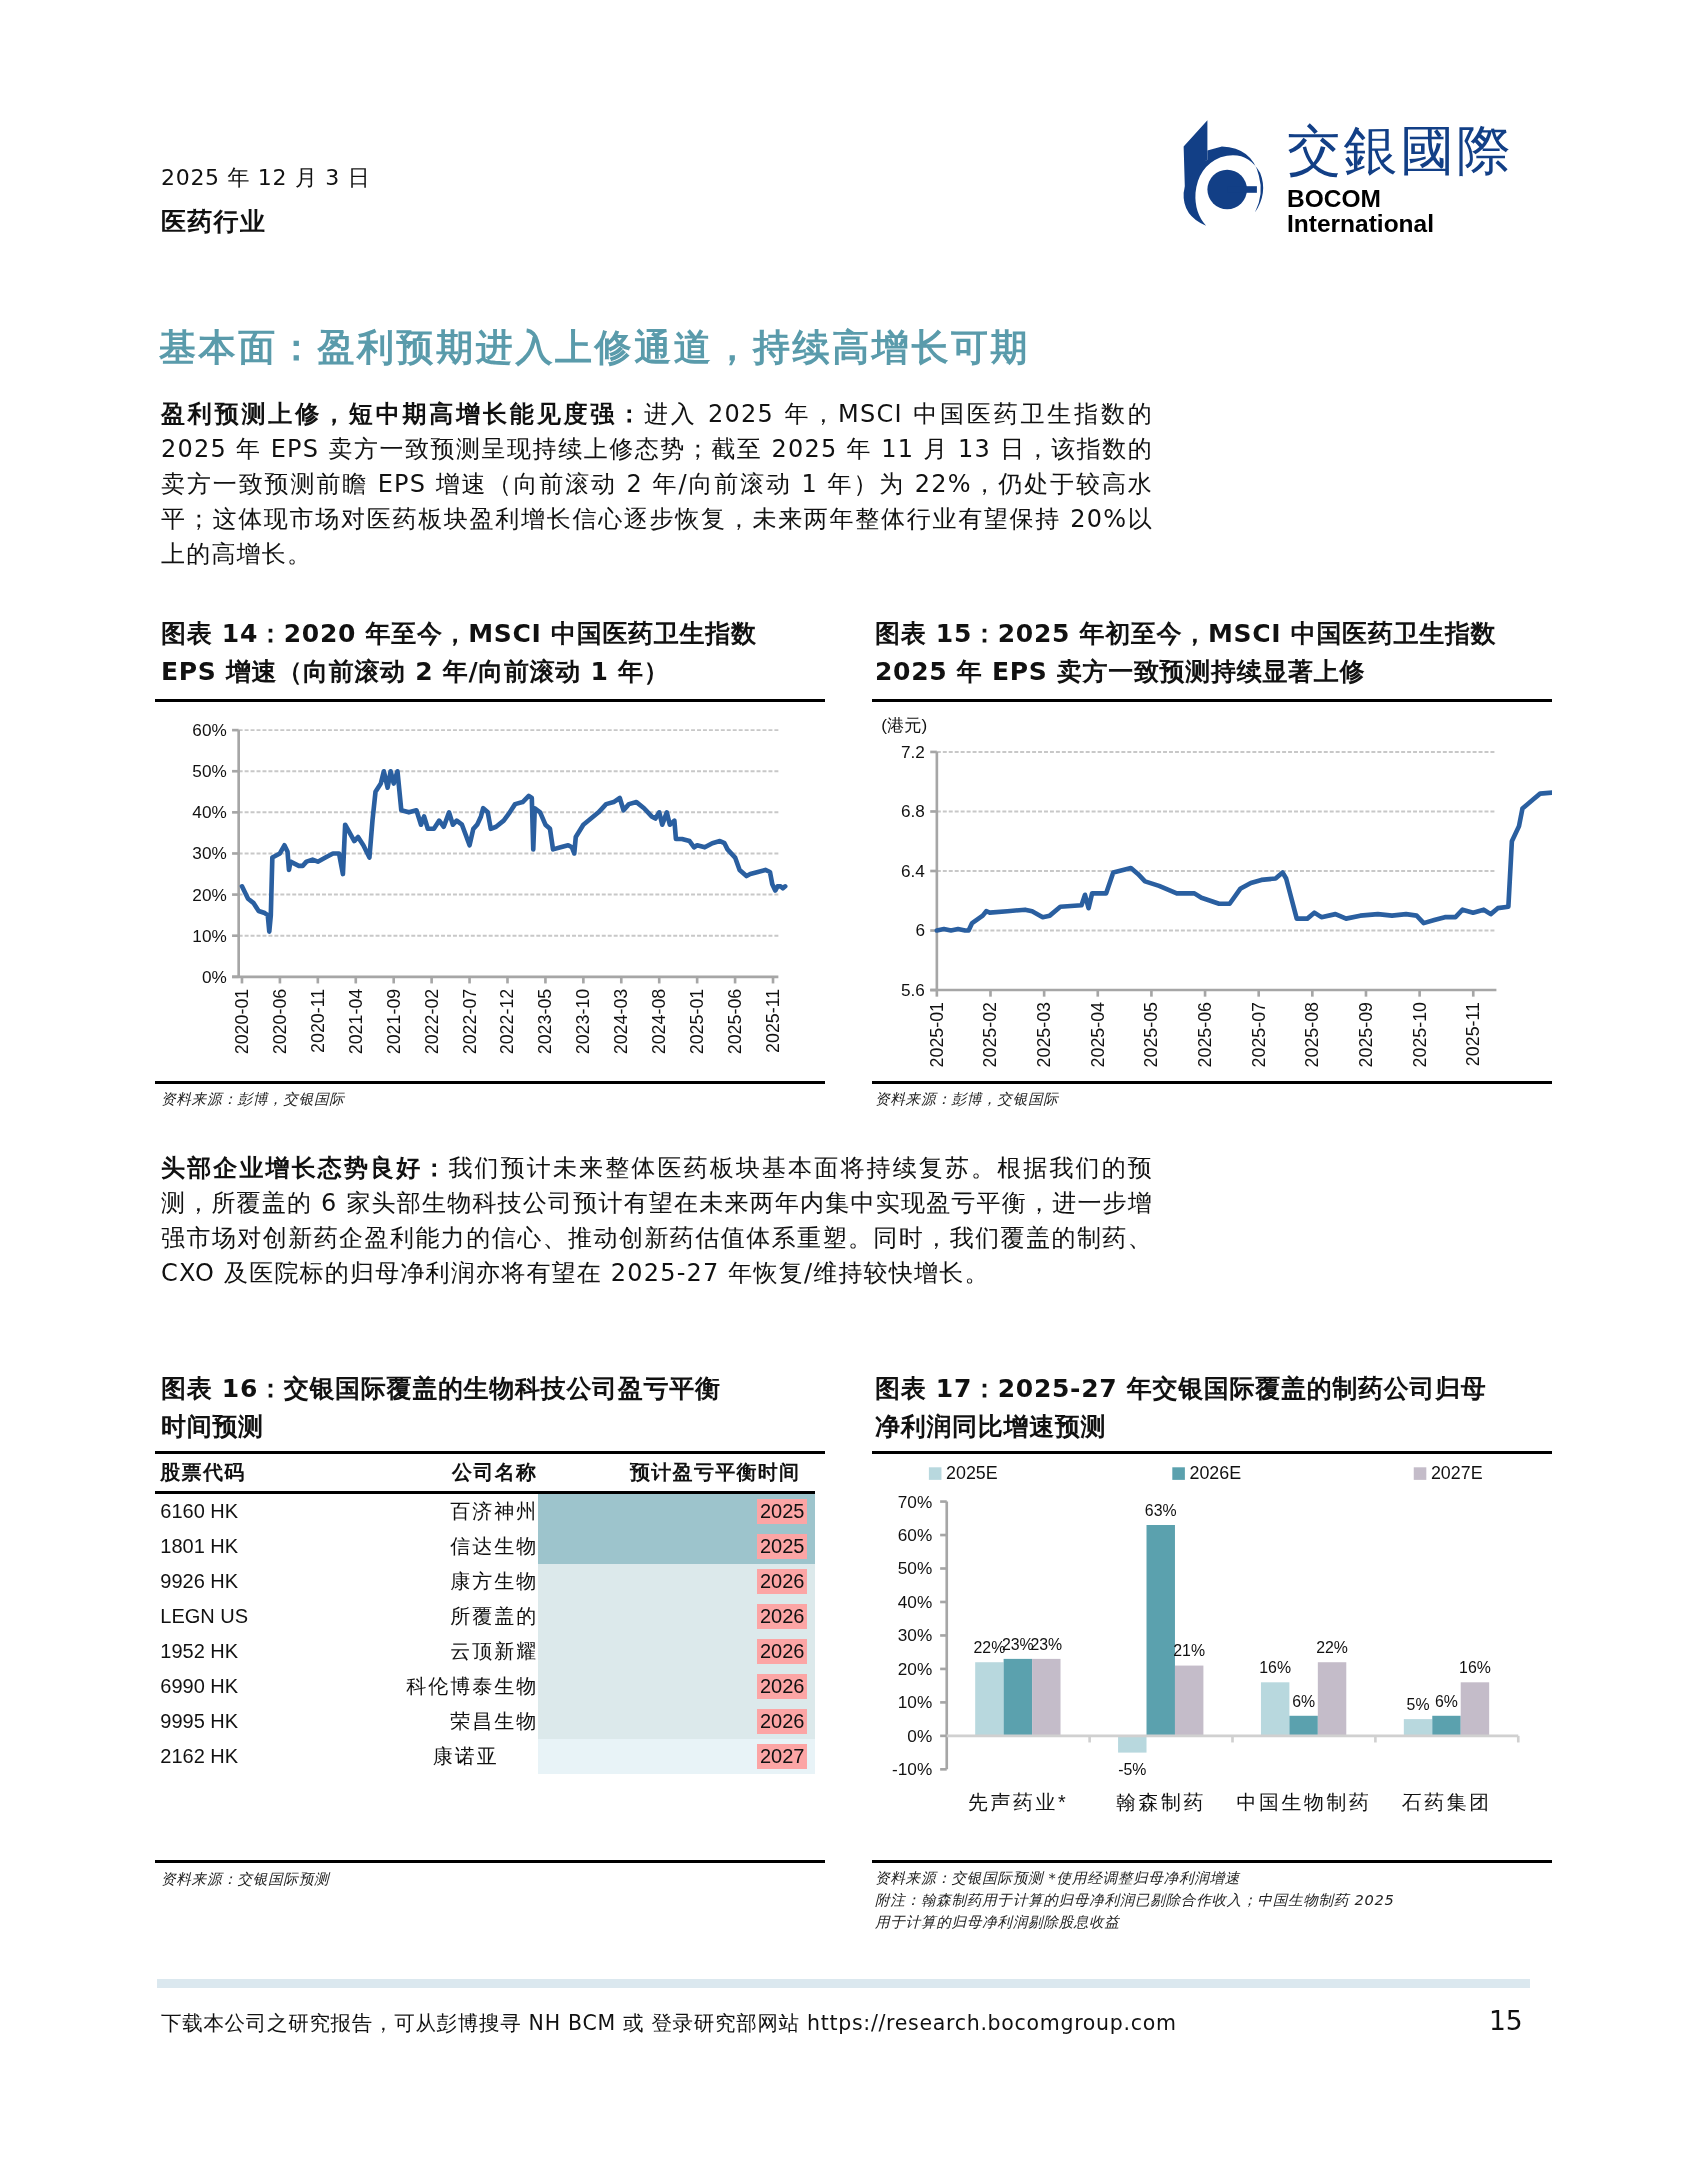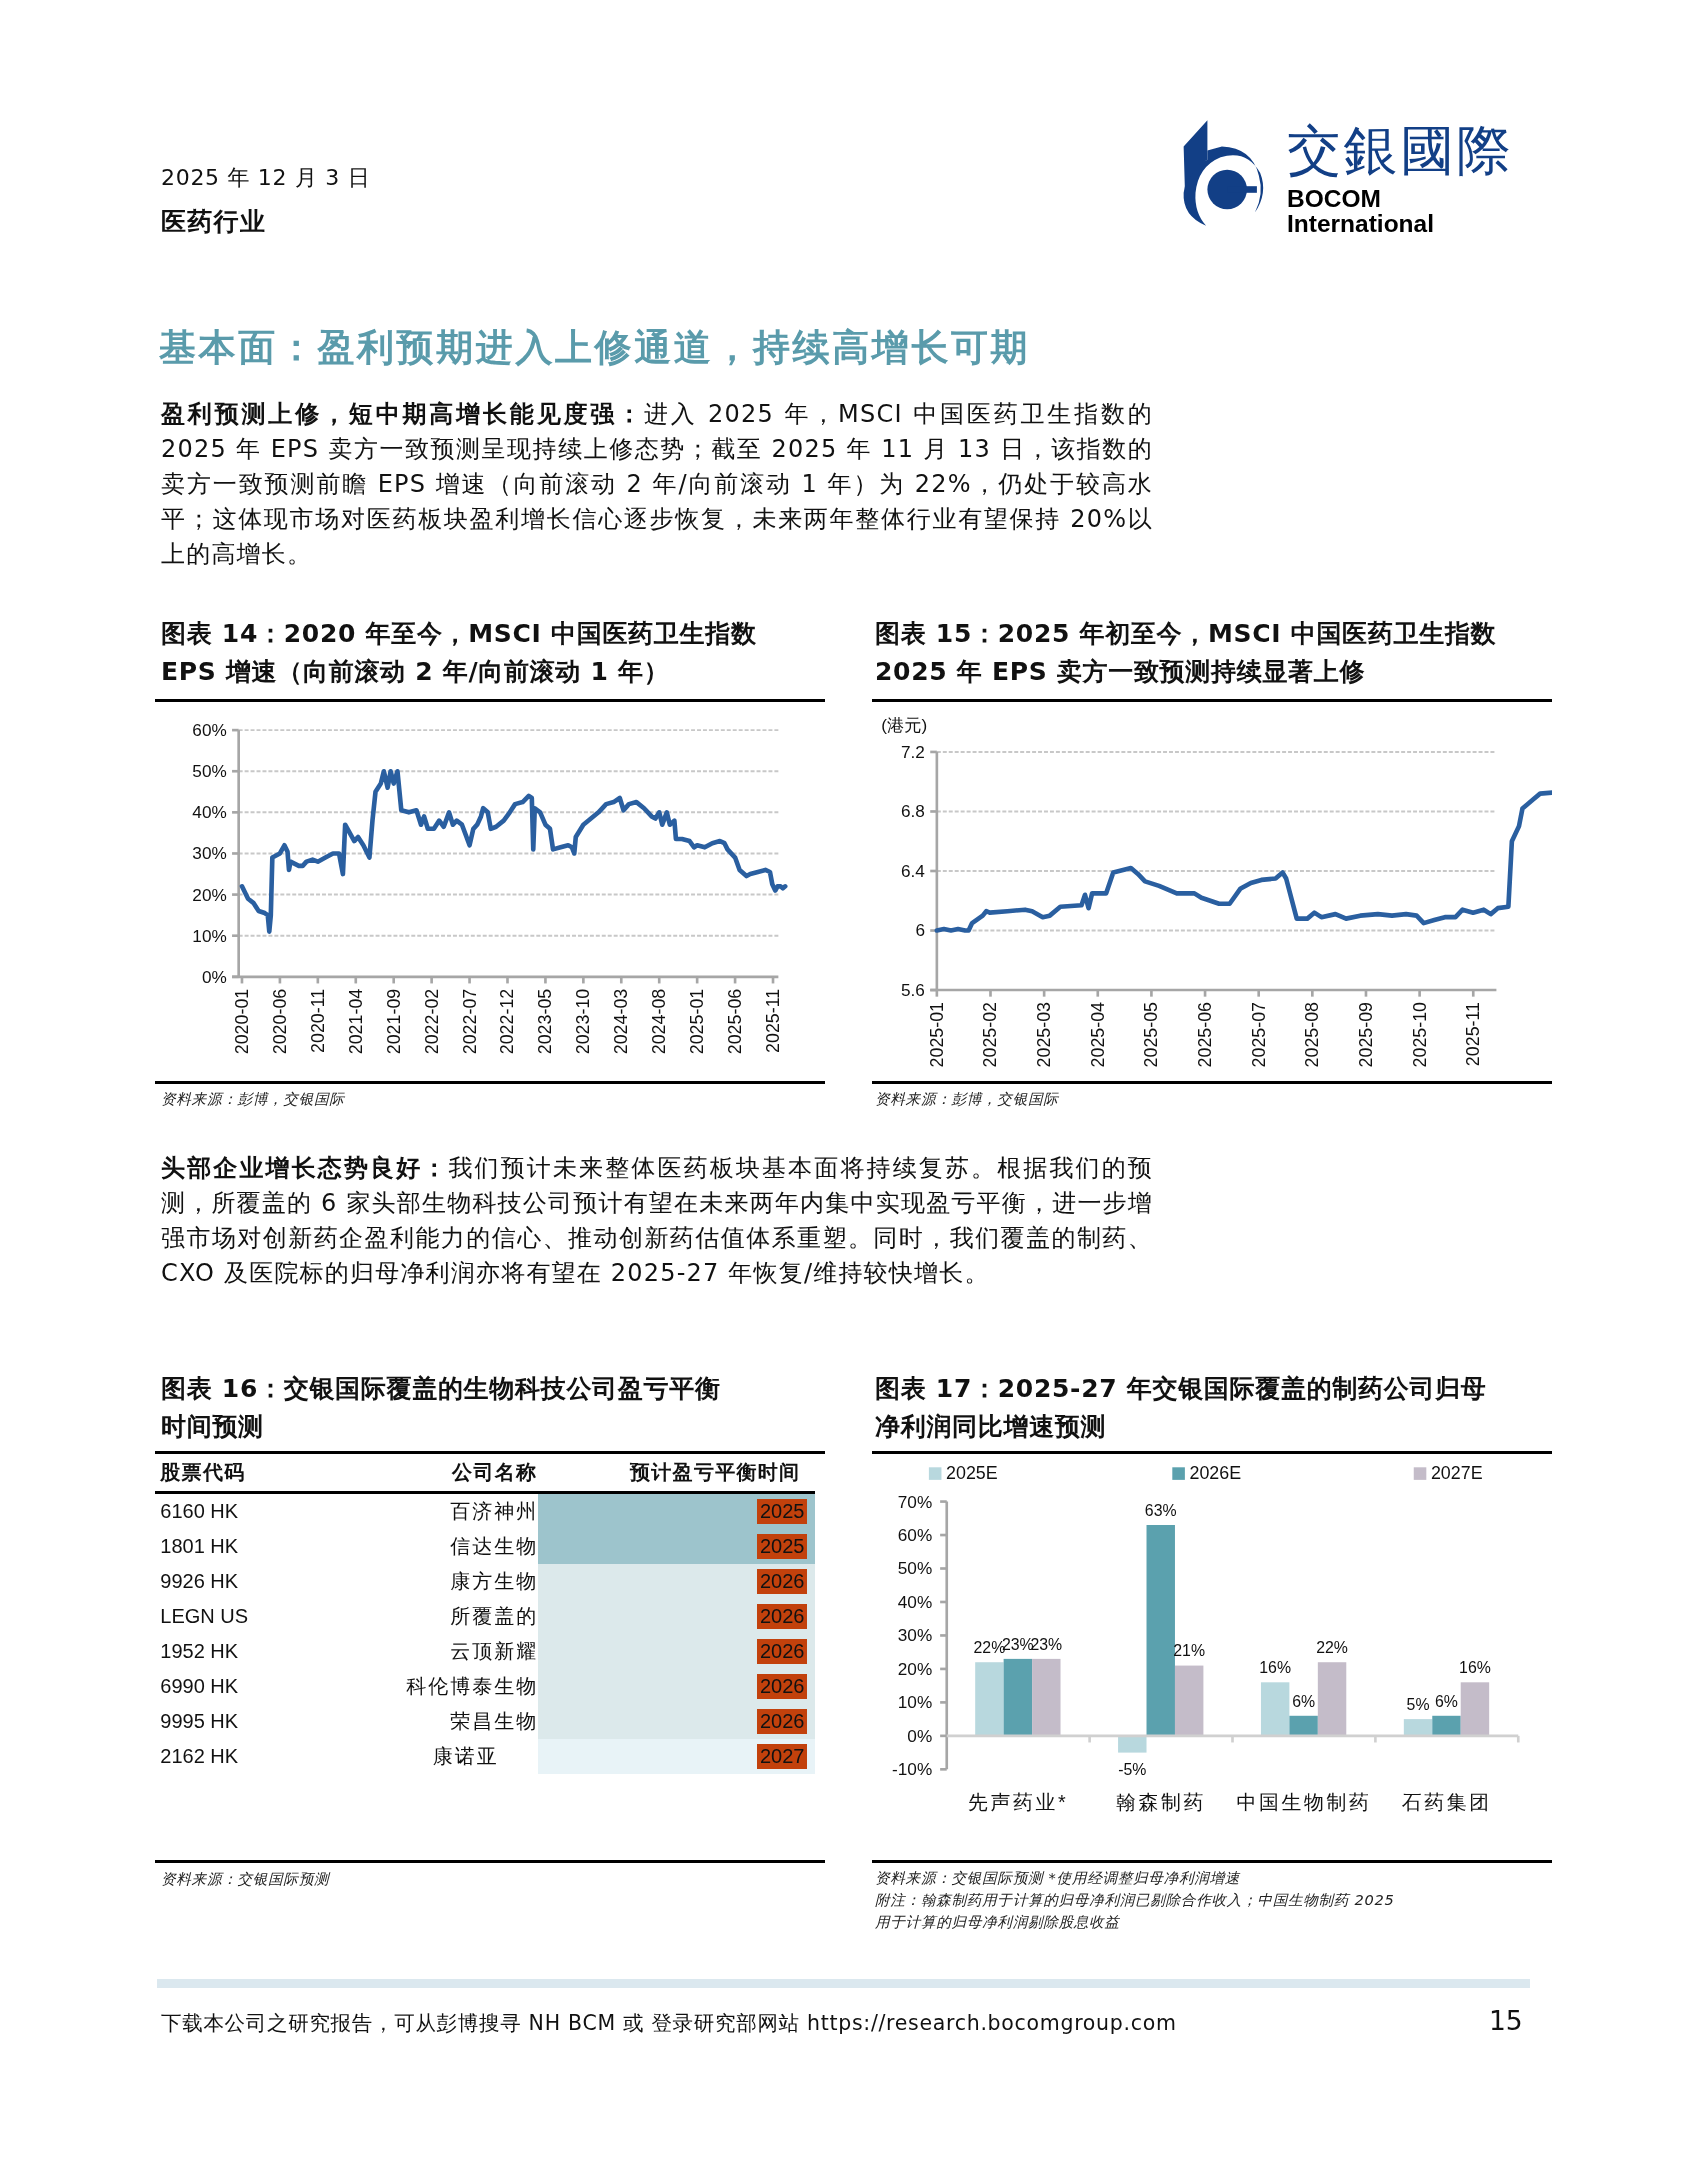--- a/index.html
+++ b/index.html
@@ -15,21 +15,21 @@
   .para b{font-weight:bold;}
   .p1{top:397px;}
   .p2{top:1151px;}
   .fig-title{font-size:25px;font-weight:bold;line-height:38px;letter-spacing:0.7px;}
   .rule{height:3.3px;background:#000;}
   .source{font-size:14.6px;font-style:italic;color:#222;letter-spacing:0.7px;}
   .chart svg text{font-family:"Liberation Sans","DejaVu Sans",sans-serif;}
   table.bt{border-collapse:collapse;position:absolute;left:155px;top:1454px;width:660px;font-size:20px;}
   table.bt th{font-weight:bold;font-size:20px;height:35px;letter-spacing:1.3px;}
   table.bt td{height:35px;padding:0;font-family:"Liberation Sans",sans-serif;}
-  .yearbox{display:inline-block;background:#c2410c;padding:1.3px 2.6px;margin-right:8px;}
+  .yearbox{display:inline-block;background:#fca5a5;padding:1.3px 2.6px;margin-right:8px;}
   .footer-bar{left:157px;top:1979px;width:1373px;height:8.6px;background:#dbe8ef;}
   .footer-text{left:161px;top:2009px;font-size:20.5px;letter-spacing:0.7px;}
   .page-num{left:1489px;top:2005px;font-size:26.5px;}
 </style>
 </head>
 <body>
 
 <div class="abs date">2025 年 12 月 3 日</div>
 <div class="abs industry">医药行业</div>
 <div class="abs logo">

